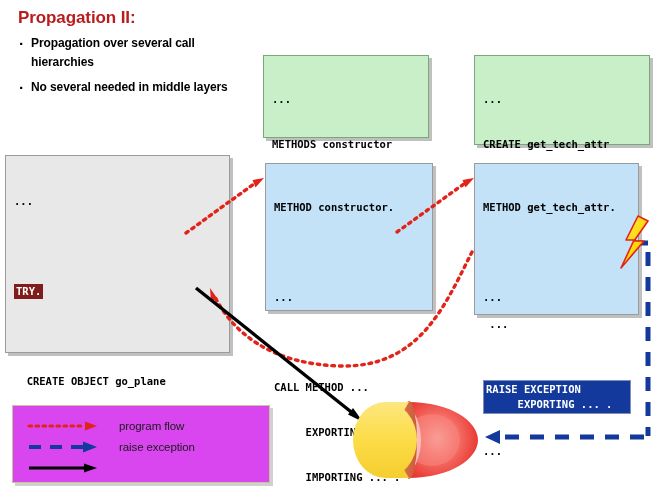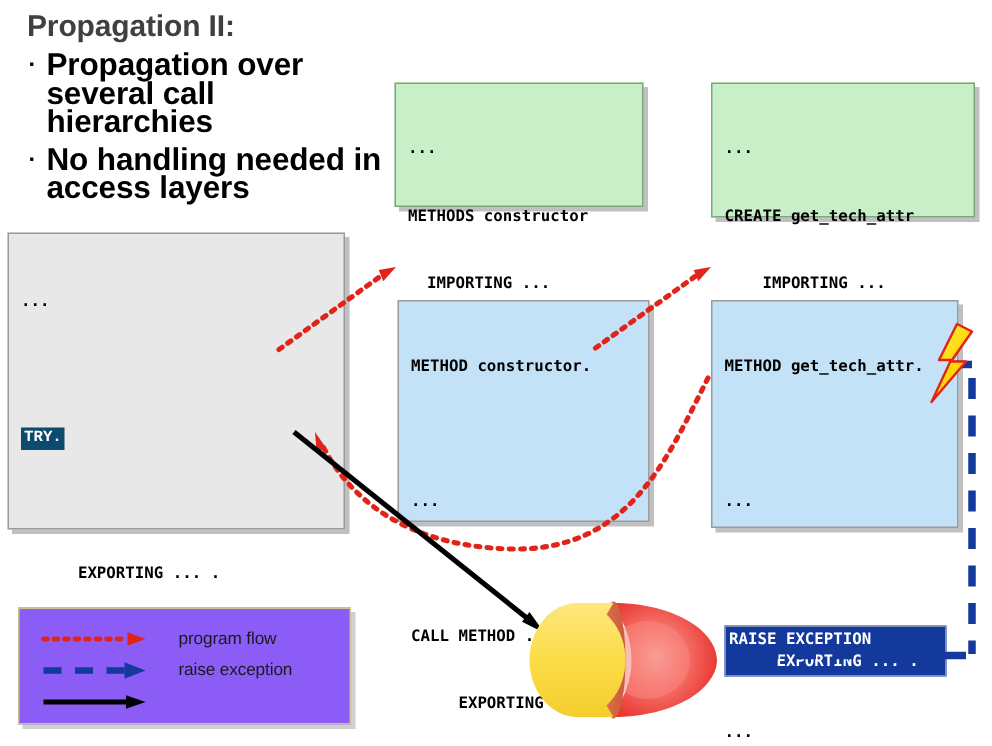--- a/index.html
+++ b/index.html
@@ -22,44 +22,44 @@
   }
 
   
   #title-block {
     position: absolute;
     left: 18px;
     top: 8px;
     width: 240px;
   }
   #page-title {
-    font-size: 20px;
+    font-size: 17px;
     font-weight: bold;
-    color: #404040;
+    color: #b91c1c;
     line-height: 20px;
     margin: 0 0 6px 0;
     letter-spacing: -0.1px;
   }
   .bullet-row {
     display: flex;
     align-items: flex-start;
     margin-bottom: 6px;
   }
   .bullet-dot {
     width: 12px;
     flex: 0 0 12px;
     font-size: 15.5px;
     line-height: 19px;
     color: #000;
     font-weight: bold;
     text-align: left;
     padding-left: 1px;
   }
   .bullet-text {
-    font-size: 21px;
+    font-size: 12px;
     font-weight: bold;
     line-height: 19px;
     color: #000;
     letter-spacing: -0.1px;
   }
 
   
   .code-box {
     position: absolute;
     box-sizing: border-box;
@@ -73,36 +73,34 @@
     box-shadow: 3px 3px 0 rgba(140,140,140,0.55);
     border: 1px solid #9b9b9b;
   }
   .box-green {
     background: #c9efc9;
     border: 1px solid #7aa87a;
   }
   .box-blue {
     background: #c3e2f7;
     border: 1px solid #9b9b9b;
-    margin-top: 37px;
   }
   .box-grey {
     background: #e8e8e8;
     border: 1px solid #9b9b9b;
   }
   .code-line {
     display: block;
     white-space: pre;
   }
   .hl {
-    background: #0c4a6e;
+    background: #7f1d1d;
     color: #ffffff;
     display: inline-block;
     padding: 0 2px;
-    font-family: Liberation Mono, monospace;
   }
   .hl-block {
     background: #12399b;
     color: #ffffff;
     display: block;
     padding: 1px 2px;
     border: 1px solid #7f8fb8;
   }
 
   
@@ -110,23 +108,23 @@
   #box-methods-gettech     { left: 474px; top: 55px;  width: 176px; height: 90px; }
   #box-try                 { left: 5px;   top: 155px; width: 225px; height: 198px; padding-top: 8px;}
   #box-method-constructor  { left: 265px; top: 163px; width: 168px; height: 148px; }
   #box-method-gettech      { left: 474px; top: 163px; width: 165px; height: 152px; }
 
   
   #legend {
     position: absolute;
     left: 12px;
     top: 405px;
-    width: 222px;
+    width: 258px;
     height: 78px;
-    background: #8b5cf6;
+    background: #d946ef;
     border: 1px solid #c9c496;
     box-shadow: 3px 3px 0 rgba(150,150,150,0.45);
     box-sizing: border-box;
     padding: 9px 0 0 0;
   }
   .legend-row {
     display: flex;
     align-items: center;
     height: 21px;
     padding-left: 14px;
@@ -157,21 +155,21 @@
   <div id="title-block">
     <div id="page-title">Propagation II:</div>
 
     <div class="bullet-row">
       <div class="bullet-dot">·</div>
       <div class="bullet-text">Propagation over several call hierarchies</div>
     </div>
 
     <div class="bullet-row">
       <div class="bullet-dot">·</div>
-      <div class="bullet-text">No handling needed in access layers</div>
+      <div class="bullet-text">No several needed in middle layers</div>
     </div>
   </div>
 
   <div class="code-box box-green" id="box-methods-constructor">
     <span class="code-line">...</span>
     <span class="code-line">METHODS constructor</span>
     <span class="code-line">  IMPORTING ...</span>
     <span class="code-line"><span>  </span><span class="hl">RAISING cx_exc.</span></span>
     <span class="code-line"> ...</span>
   </div>
@@ -183,20 +181,21 @@
     <span class="code-line">    EXPORTING ...</span>
     <span class="code-line"><span>    </span><span class="hl">RAISING cx_exc.</span></span>
     <span class="code-line"> ...</span>
   </div>
 
   <div class="code-box box-grey" id="box-try">
     <span class="code-line">...</span>
     <span class="code-line"> </span>
     <span class="code-line"><span class="hl">TRY.</span></span>
     <span class="code-line"> </span>
+    <span class="code-line">  CREATE OBJECT go_plane</span>
     <span class="code-line">      EXPORTING ... .</span>
     <span class="code-line">  ...</span>
     
     
     
     
     
     
   </div>
 

